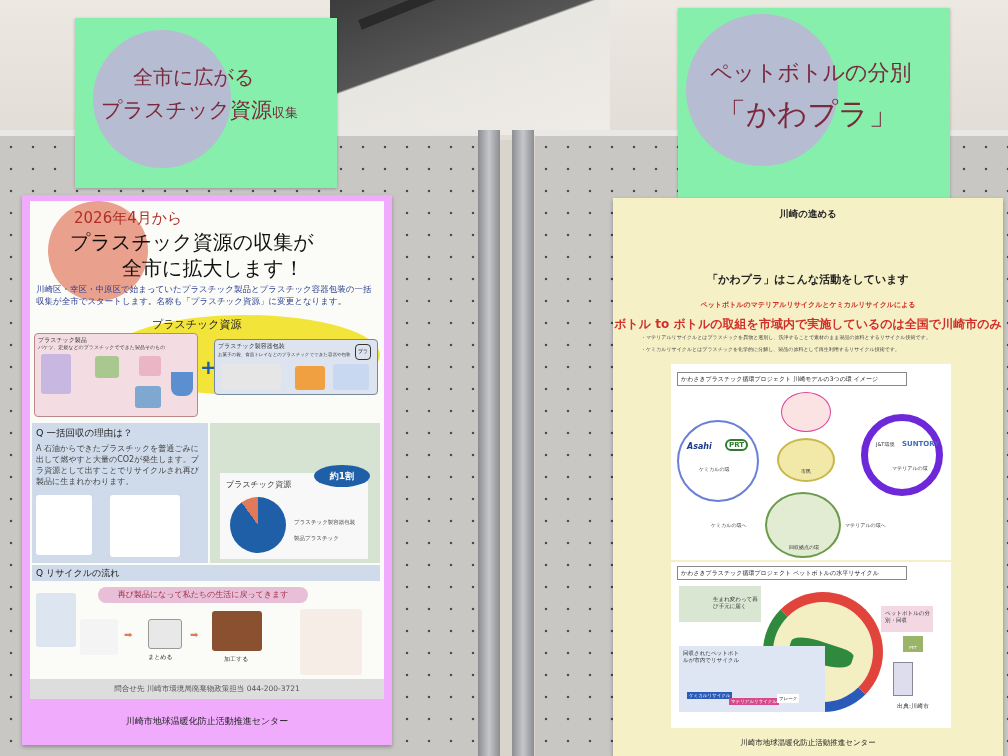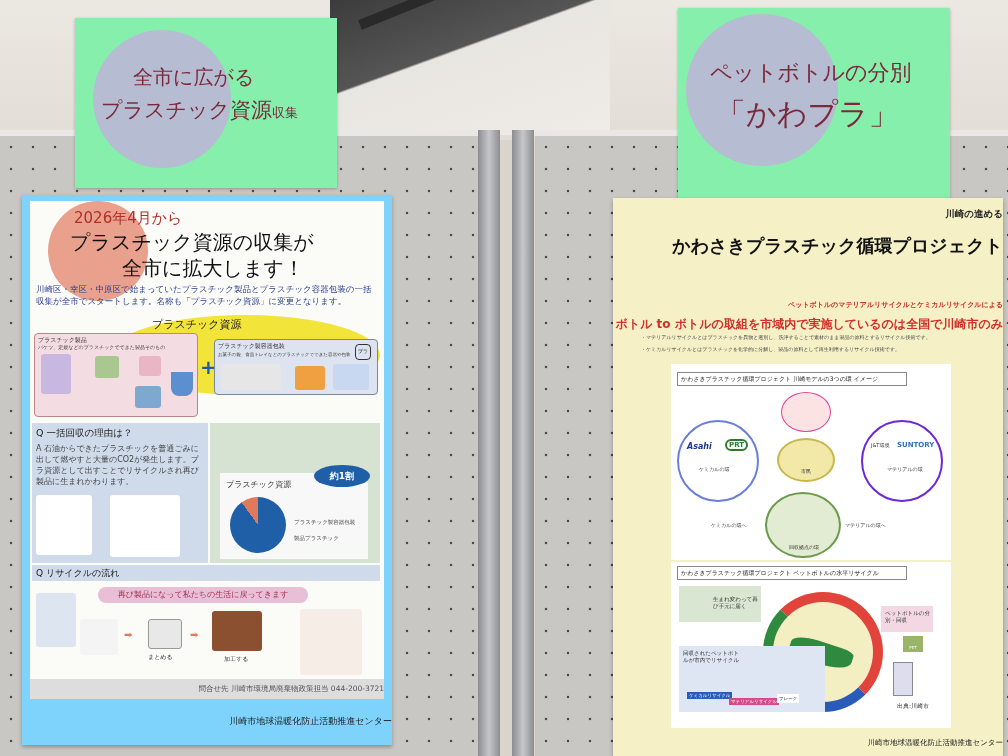--- a/index.html
+++ b/index.html
@@ -8,29 +8,29 @@
 .escalator{position:absolute;left:330px;top:0;width:280px;height:135px;background:linear-gradient(160deg,#3c3c3c 0%,#555 40%,#e8e6e1 41%,#efece7 100%)}
 .rail{position:absolute;left:360px;top:20px;width:270px;height:10px;background:#2a2a2a;transform:rotate(-22deg);transform-origin:left}
 .board{position:absolute;top:130px;height:626px;background-color:#c9c7c4;background-image:radial-gradient(#4a4a4a 1.4px,transparent 1.6px);background-size:22px 22px;border-top:6px solid #e9e8e6}
 .board.left{left:0;width:478px}
 .board.right{left:535px;width:473px}
 .pole{position:absolute;top:130px;width:22px;height:626px;background:linear-gradient(90deg,#8b8d90,#c5c7ca,#8b8d90)}
 .header-sign{position:absolute;background:#86efac;box-shadow:0 1px 3px rgba(0,0,0,.25);overflow:hidden}
 .header-sign .circle{position:absolute;border-radius:50%;background:#b6bcd2}
 .header-sign .t{position:absolute;color:#7a2a3c;font-family:"DejaVu Sans",sans-serif;white-space:nowrap}
 .poster{position:absolute;box-shadow:0 2px 4px rgba(0,0,0,.3)}
-.poster.left{left:22px;top:195px;width:370px;height:550px;background:#7dd3fc}
+.poster.left{left:22px;top:195px;width:370px;height:550px;background:#f0abfc}
 .poster.right{left:613px;top:198px;width:390px;height:558px;background:#f6f0c6}
 .inner{position:absolute;left:8px;top:6px;width:354px;height:498px;background:#fbfbf8}
 .red-circle{position:absolute;left:18px;top:0;width:100px;height:100px;border-radius:50%;background:#e9a08d}
 .abs{position:absolute;white-space:nowrap}
 .pill{position:absolute;border-radius:12px}
 .box{position:absolute;border-radius:4px}
 .thumb{position:absolute;background:#eee;border-radius:3px}
-.center-foot{position:absolute;left:0;width:100%;text-align:right}
+.center-foot{position:absolute;left:0;width:100%;text-align:center}
 </style>
 </head>
 <body>
 
 <div class="bg-top"></div>
 <div class="escalator"></div>
 <div class="rail"></div>
 
 <div class="board left"></div>
 <div class="board right"></div>
@@ -110,34 +110,34 @@
     <div class="thumb" style="left:270px;top:408px;width:62px;height:66px;background:#f6ede6"></div>
     <div class="abs" style="left:0;top:478px;width:354px;height:20px;background:#ddd">
       <div class="center-foot" style="top:5px;font-size:7.5px;color:#555">問合せ先 川崎市環境局廃棄物政策担当 044-200-3721</div>
     </div>
   </div>
   <div class="center-foot" style="top:520px;font-size:9px;color:#222">川崎市地球温暖化防止活動推進センター</div>
 </div>
 
 <div class="poster right">
   <div class="center-foot" style="top:10px;font-size:9.5px;color:#222;font-weight:bold">川崎の進める</div>
-  <div class="center-foot" style="top:36px;font-size:18px;color:#111;font-weight:bold">かわさきプラスチック循環プロジェクト</div>
+  <div class="center-foot" style="top:74px;font-size:11px;color:#222;font-weight:bold">「かわプラ」はこんな活動をしています</div>
   <div class="center-foot" style="top:102px;font-size:7px;color:#d0302a;font-weight:bold">ペットボトルのマテリアルリサイクルとケミカルリサイクルによる</div>
   <div class="center-foot" style="top:118px;font-size:12px;color:#d0302a;font-weight:bold">ボトル to ボトルの取組を市域内で実施しているのは全国で川崎市のみ</div>
   <div class="abs" style="left:28px;top:136px;font-size:5px;color:#444">・マテリアルリサイクルとはプラスチックを異物と選別し、洗浄することで素材のまま製品の原料とするリサイクル技術です。</div>
   <div class="abs" style="left:28px;top:148px;font-size:5px;color:#444">・ケミカルリサイクルとはプラスチックを化学的に分解し、製品の原料として再生利用するリサイクル技術です。</div>
 
   <div class="abs" style="left:58px;top:166px;width:280px;height:196px;background:#fff">
     <div class="abs" style="left:6px;top:8px;width:230px;height:14px;border:1px solid #888;font-size:6px;line-height:12px;padding-left:3px;color:#222">かわさきプラスチック循環プロジェクト 川崎モデルの3つの環 イメージ</div>
     <div class="abs" style="left:6px;top:56px;width:82px;height:82px;border-radius:50%;border:2px solid #6b7fd8">
       <div class="abs" style="left:8px;top:20px;font-size:8px;font-weight:bold;color:#1e3a8a;font-style:italic">Asahi</div>
       <div class="abs" style="left:46px;top:17px;font-size:7px;font-weight:bold;color:#2f7a2f;border:2px solid #2f7a2f;border-radius:8px;padding:0 2px">PRT</div>
       <div class="abs" style="left:20px;top:44px;font-size:5px;color:#333">ケミカルの環</div>
     </div>
-    <div class="abs" style="left:190px;top:56px;width:82px;height:82px;border-radius:50%;border:2px solid #6d28d9">
+    <div class="abs" style="left:190px;top:50px;width:82px;height:82px;border-radius:50%;border:7px solid #6d28d9">
       <div class="abs" style="left:8px;top:20px;font-size:5px;color:#333">J&amp;T環境</div>
       <div class="abs" style="left:34px;top:19px;font-size:7px;color:#3a6fb8;font-weight:bold">SUNTORY</div>
       <div class="abs" style="left:24px;top:44px;font-size:5px;color:#333">マテリアルの環</div>
     </div>
     <div class="abs" style="left:106px;top:74px;width:58px;height:44px;border-radius:50%;background:#f2e8a8;border:2px solid #c8b84a">
       <div class="abs" style="left:22px;top:28px;font-size:5px;color:#333">市民</div>
     </div>
     <div class="abs" style="left:110px;top:28px;width:50px;height:40px;border-radius:50%;background:#fbe3e3;border:1px solid #d49"></div>
     <div class="abs" style="left:94px;top:128px;width:76px;height:66px;border-radius:50%;background:#e2ecd2;border:2px solid #6a9a4a">
       <div class="abs" style="left:22px;top:50px;font-size:5px;color:#333">回収拠点の環</div>

